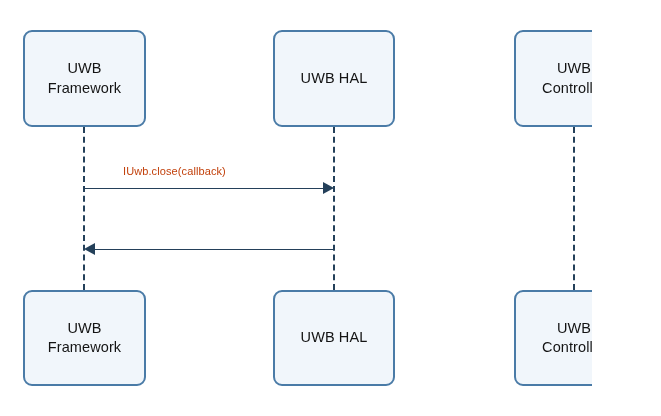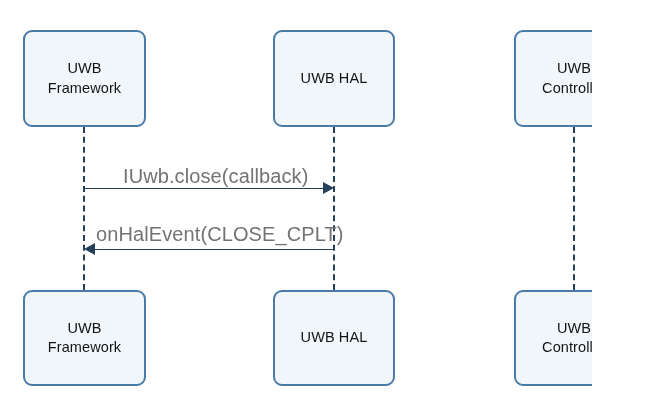--- a/index.html
+++ b/index.html
@@ -53,22 +53,22 @@
     border-bottom: 6px solid transparent;
   }
   .msg-head.right {
     border-left: 11px solid #24405a;
   }
   .msg-head.left {
     border-right: 11px solid #24405a;
   }
   .msg-label {
     position: absolute;
-    color: #737373;
-    font-size: 20px;
+    color: #c2410c;
+    font-size: 11px;
     line-height: 1;
     white-space: nowrap;
     letter-spacing: 0.1px;
   }
 </style>
 </head>
 <body>
 
 <div id="canvas">
 
@@ -87,21 +87,20 @@
 
   <div class="lifebox" style="left:514px; top:30px; width:120px; height:97px;">
     <span class="boxlabel">UWB
 Controller</span>
   </div>
 
   <div class="msg-label" style="left:123px; top:166px;">IUwb.close(callback)</div>
   <div class="msg-line" style="left:84px; top:188px; width:240px;"></div>
   <div class="msg-head right" style="left:323px; top:182px;"></div>
 
-  <div class="msg-label" style="left:96px; top:224px;">onHalEvent(CLOSE_CPLT)</div>
   <div class="msg-line" style="left:95px; top:249px; width:239px;"></div>
   <div class="msg-head left" style="left:84px; top:243px;"></div>
 
   <div class="lifebox" style="left:23px; top:290px; width:123px; height:96px;">
     <span class="boxlabel">UWB
 Framework</span>
   </div>
 
   <div class="lifebox" style="left:273px; top:290px; width:122px; height:96px;">
     <span class="boxlabel">UWB HAL</span>

